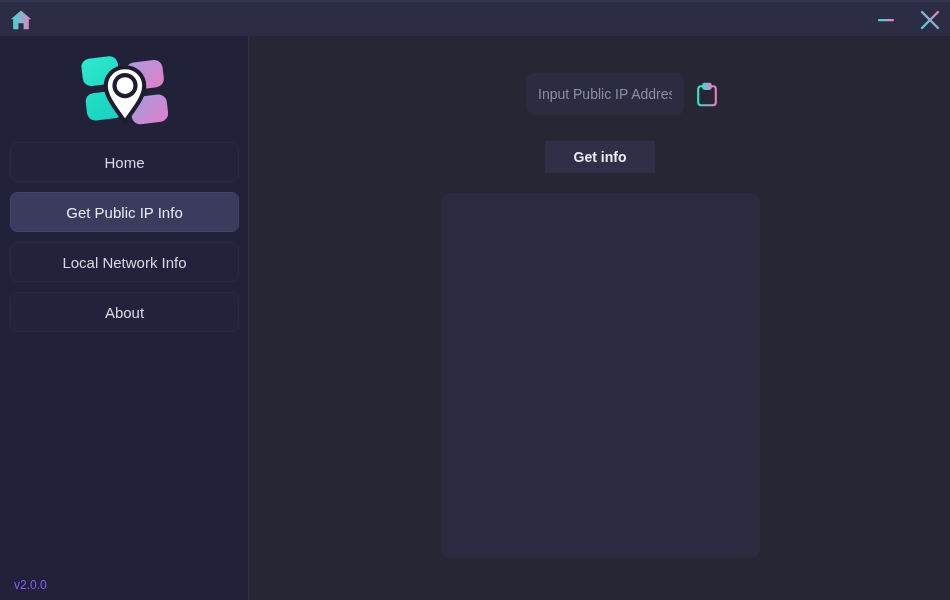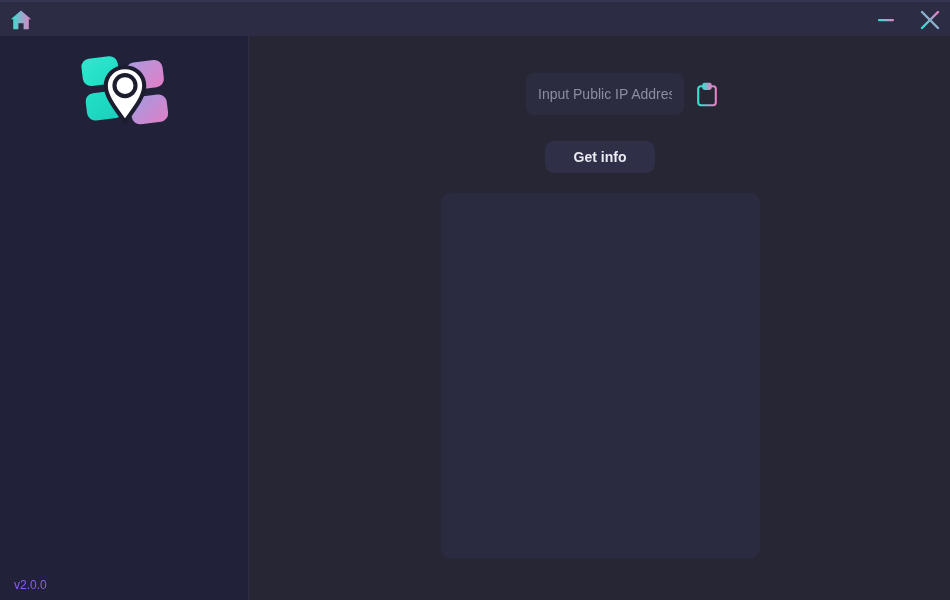--- a/index.html
+++ b/index.html
@@ -173,21 +173,21 @@
     border: none;
     padding: 0;
   }
 
   .get-info-btn {
     position: absolute;
     left: 295px;
     top: 105px;
     width: 110px;
     height: 32px;
-    border-radius: 9px;
+    border-radius: 1px;
     border: none;
     background: #2f2f48;
     color: #e9eaf2;
     font-size: 14px;
     font-weight: bold;
     font-family: "Liberation Sans", sans-serif;
     cursor: pointer;
   }
 
   .result-panel {
@@ -278,20 +278,34 @@
           <rect x="6" y="44" width="40" height="30" rx="9" fill="url(#tealB)"></rect>
           <rect x="54" y="16" width="40" height="30" rx="9" fill="url(#pinkA)"></rect>
           <rect x="54" y="54" width="40" height="30" rx="9" fill="url(#pinkB)"></rect>
         </g>
 
         <path d="M50 20 C37.5 20 29 29 29 40.5 C29 54 44 70 50 80 C56 70 71 54 71 40.5 C71 29 62.5 20 50 20 Z" fill="#ffffff" stroke="#1d1d30" stroke-width="4.5" stroke-linejoin="round"></path>
         <circle cx="50" cy="40" r="11.5" fill="#ffffff" stroke="#1d1d30" stroke-width="4.5"></circle>
       </svg>
     </div>
 
+    <div class="nav">
+      <div class="nav-item">
+        <span>Home</span>
+      </div>
+      <div class="nav-item active">
+        <span>Get Public IP Info</span>
+      </div>
+      <div class="nav-item">
+        <span>Local Network Info</span>
+      </div>
+      <div class="nav-item">
+        <span>About</span>
+      </div>
+    </div>
 
     <div class="version">v2.0.0</div>
   </div>
 
   <div class="main">
 
     <div class="input-row">
       <input class="ip-input" type="text" placeholder="Input Public IP Address" style="">
 
       <div class="paste-btn">

